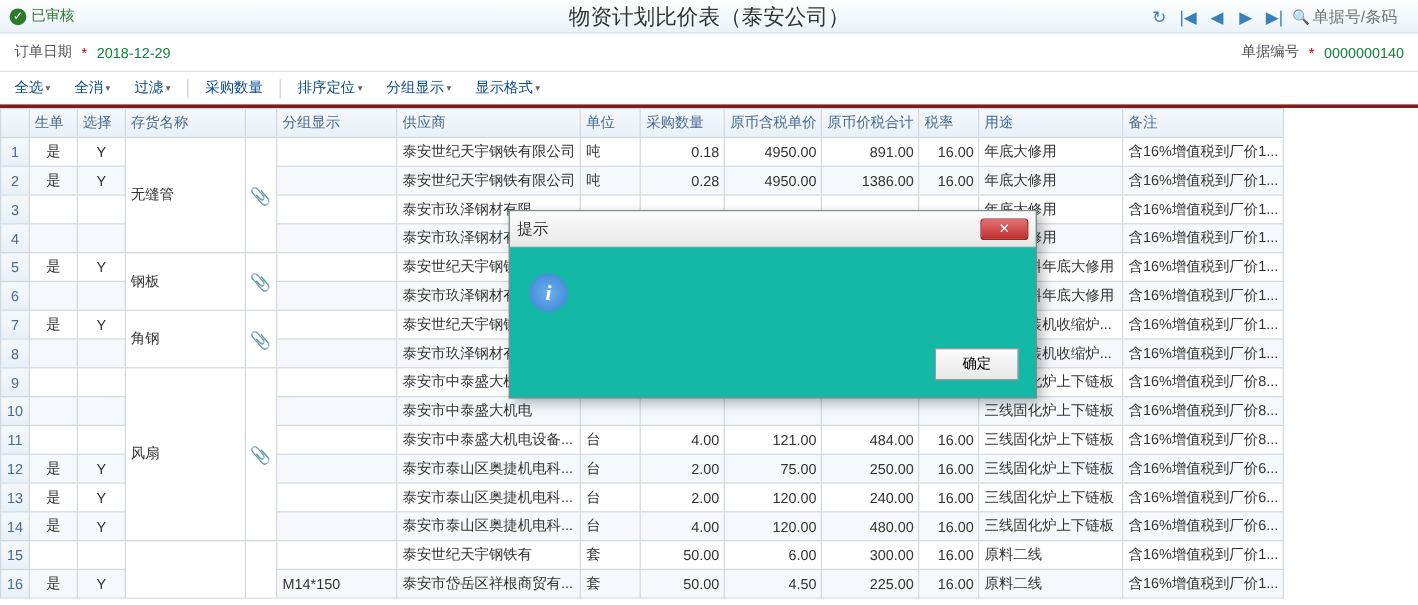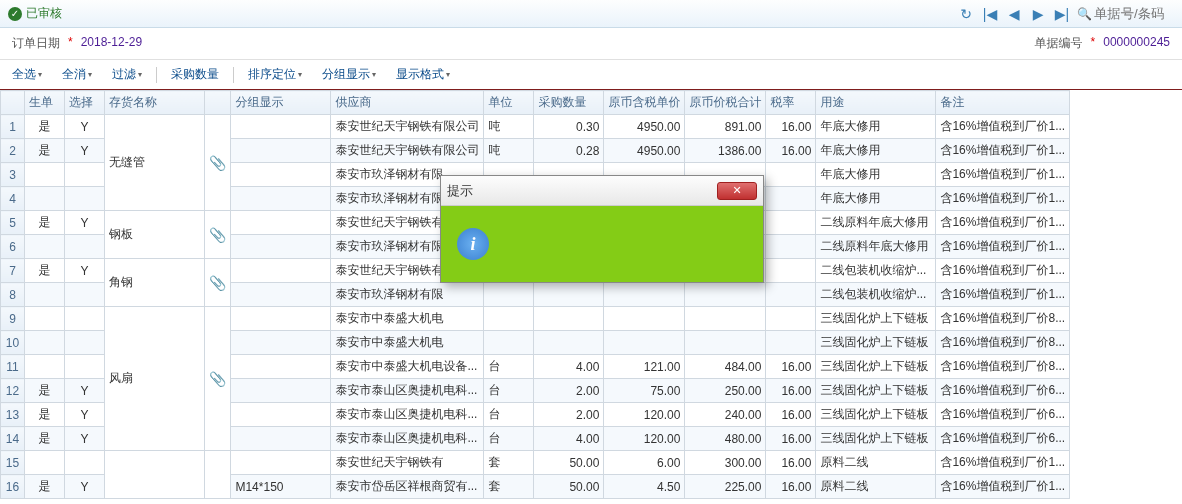--- a/index.html
+++ b/index.html
@@ -6,58 +6,59 @@
 body{font-size:12px;color:#333;background:#fff;overflow:hidden}
 .top-bar{height:28px;display:flex;align-items:center;justify-content:space-between;padding:0 8px;background:linear-gradient(#fdfefe,#eaf3fb);border-bottom:1px solid #c9dbe8}
 .status{display:flex;align-items:center;gap:4px;color:#2d7a2d}
 .status-icon{width:14px;height:14px;border-radius:50%;background:#2d7a2d;color:#fff;display:flex;align-items:center;justify-content:center;font-size:10px}
 .title{font-size:18px;color:#333;position:absolute;left:50%;transform:translateX(-50%)}
 .tools{display:flex;align-items:center;gap:6px}
 .tool-icon{width:18px;height:18px;display:flex;align-items:center;justify-content:center;color:#3a7fb5;cursor:pointer;font-size:14px}
 .search-box{display:flex;align-items:center;gap:2px;color:#999}
 .search-input{border:none;background:transparent;outline:none;color:#999;width:80px}
 .form-bar{height:32px;display:flex;align-items:center;justify-content:space-between;padding:0 12px;background:#fff;border-bottom:1px solid #e0e0e0}
-.field-group{display:flex;gap:8px}
+.field-group{display:flex;align-items:center;gap:8px}
 .label{color:#555}
 .req{color:#d00}
-.value{color:#4c1d95}
-.action-bar{height:30px;display:flex;align-items:center;gap:4px;padding:0 4px;background:#fff;border-bottom:1px solid #7f1d1d}
+.value{color:#15803d}
+.action-bar{height:30px;display:flex;align-items:center;gap:4px;padding:0 4px;background:#fff;border-bottom:3px solid #7f1d1d}
 .act{color:#0a4b8a;padding:2px 8px;cursor:pointer;display:flex;align-items:center;gap:2px}
 .sep{width:1px;height:16px;background:#ccc;margin:0 2px}
 .caret{font-size:8px;color:#666}
 .grid{position:relative}
 table{border-collapse:collapse;table-layout:fixed}
 th,td{border:1px solid #d0d8e0;height:24px;padding:0 4px;overflow:hidden;white-space:nowrap;text-overflow:ellipsis;text-align:left;font-weight:normal}
 th{background:linear-gradient(#f4f8fc,#e8f0f8);color:#4a6a8a;text-align:left}
 td{background:#fff}
 tr.alt td{background:#f5f9fd}
 .rownum{text-align:center;background:linear-gradient(#f4f8fc,#e8f0f8)!important;color:#4a6a8a}
 .num{text-align:right}
 .ctr{text-align:center}
 .attach{color:#888;font-size:14px;text-align:center}
 .col-rn{width:24px}.col-sd{width:40px}.col-xz{width:40px}.col-hm{width:100px}.col-at{width:20px}.col-gg{width:100px}.col-gys{width:145px}.col-dw{width:50px}.col-qty{width:70px}.col-up{width:80px}.col-tot{width:80px}.col-tax{width:50px}.col-use{width:120px}.col-rem{width:130px}
 .dialog-mask{position:absolute;top:0;left:0;right:0;bottom:0;pointer-events:none}
-.dialog{position:absolute;left:440px;top:175px;width:324px;background:#84cc16;border:1px solid #888;box-shadow:4px 4px 10px rgba(0,0,0,.3);pointer-events:auto}
+.dialog{position:absolute;left:424px;top:175px;width:440px;background:#14b8a6;border:1px solid #888;box-shadow:4px 4px 10px rgba(0,0,0,.3);pointer-events:auto}
 .dlg-title{height:30px;background:linear-gradient(#fdfdfd,#e8e8e8);border-bottom:1px solid #ccc;display:flex;align-items:center;justify-content:space-between;padding:0 6px;font-size:13px}
 .dlg-close{width:40px;height:18px;background:linear-gradient(#e07070,#c03030);border:1px solid #a02020;border-radius:3px;color:#fff;display:flex;align-items:center;justify-content:center;cursor:pointer;font-size:11px}
 .dlg-body{padding:22px 16px;display:flex;align-items:center;gap:14px}
 .info-icon{width:32px;height:32px;border-radius:50%;background:radial-gradient(#6ab0f0,#3a7fd0);color:#fff;display:flex;align-items:center;justify-content:center;font-size:18px;font-weight:bold;font-style:italic;font-family:Georgia,serif}
 .dlg-msg{font-size:12px;color:#333}
 .dlg-foot{padding:8px 14px 14px;display:flex;justify-content:flex-end}
 .btn{padding:4px 22px;border:1px solid #999;background:linear-gradient(#fdfdfd,#e8e8e8);cursor:pointer;font-size:12px}
 .span-cell{vertical-align:middle}
 </style>
 </head>
 <body>
 
 <div class="top-bar">
   <div class="status">
     <span class="status-icon">✓</span>
     <span>已审核</span>
   </div>
+  <div class="title">物资计划比价表（泰安公司）</div>
   <div class="tools">
     <span class="tool-icon">↻</span>
     <span class="tool-icon">|◀</span>
     <span class="tool-icon">◀</span>
     <span class="tool-icon">▶</span>
     <span class="tool-icon">▶|</span>
     <div class="search-box">
       <span style="color:#3a7fb5">🔍</span>
       <input class="search-input" placeholder="单据号/条码" style="">
     </div>
@@ -66,21 +67,21 @@
 
 <div class="form-bar">
   <div class="field-group">
     <span class="label">订单日期</span>
     <span class="req">*</span>
     <span class="value">2018-12-29</span>
   </div>
   <div class="field-group">
     <span class="label">单据编号</span>
     <span class="req">*</span>
-    <span class="value">0000000245</span>
+    <span class="value">0000000140</span>
   </div>
 </div>
 
 <div class="action-bar">
   <span class="act">
       <span>全选</span>
       <span class="caret">▾</span>
     </span>
   <span class="act">
       <span>全消</span>
@@ -146,21 +147,21 @@
 <tbody id="grid-body">
         <tr>
           <td class="rownum">1</td>
           <td class="ctr">是</td>
           <td class="ctr">Y</td>
           <td rowspan="4" class="span-cell">无缝管</td>
           <td rowspan="4" class="attach span-cell">📎</td>
           <td></td>
           <td>泰安世纪天宇钢铁有限公司</td>
           <td>吨</td>
-          <td class="num">0.30</td>
+          <td class="num">0.18</td>
           <td class="num">4950.00</td>
           <td class="num">891.00</td>
           <td class="num">16.00</td>
           <td>年底大修用</td>
           <td>含16%增值税到厂价1...</td>
         </tr>
         <tr class="alt">
           <td class="rownum">2</td>
           <td class="ctr">是</td>
           <td class="ctr">Y</td>
@@ -384,14 +385,17 @@
 
 <div class="dialog-mask">
   <div class="dialog">
     <div class="dlg-title">
       <span>提示</span>
       <span class="dlg-close">✕</span>
     </div>
     <div class="dlg-body">
       <div class="info-icon">i</div>
     </div>
+    <div class="dlg-foot">
+      <button class="btn">确定</button>
+    </div>
   </div>
 </div>
 
 </body></html>

